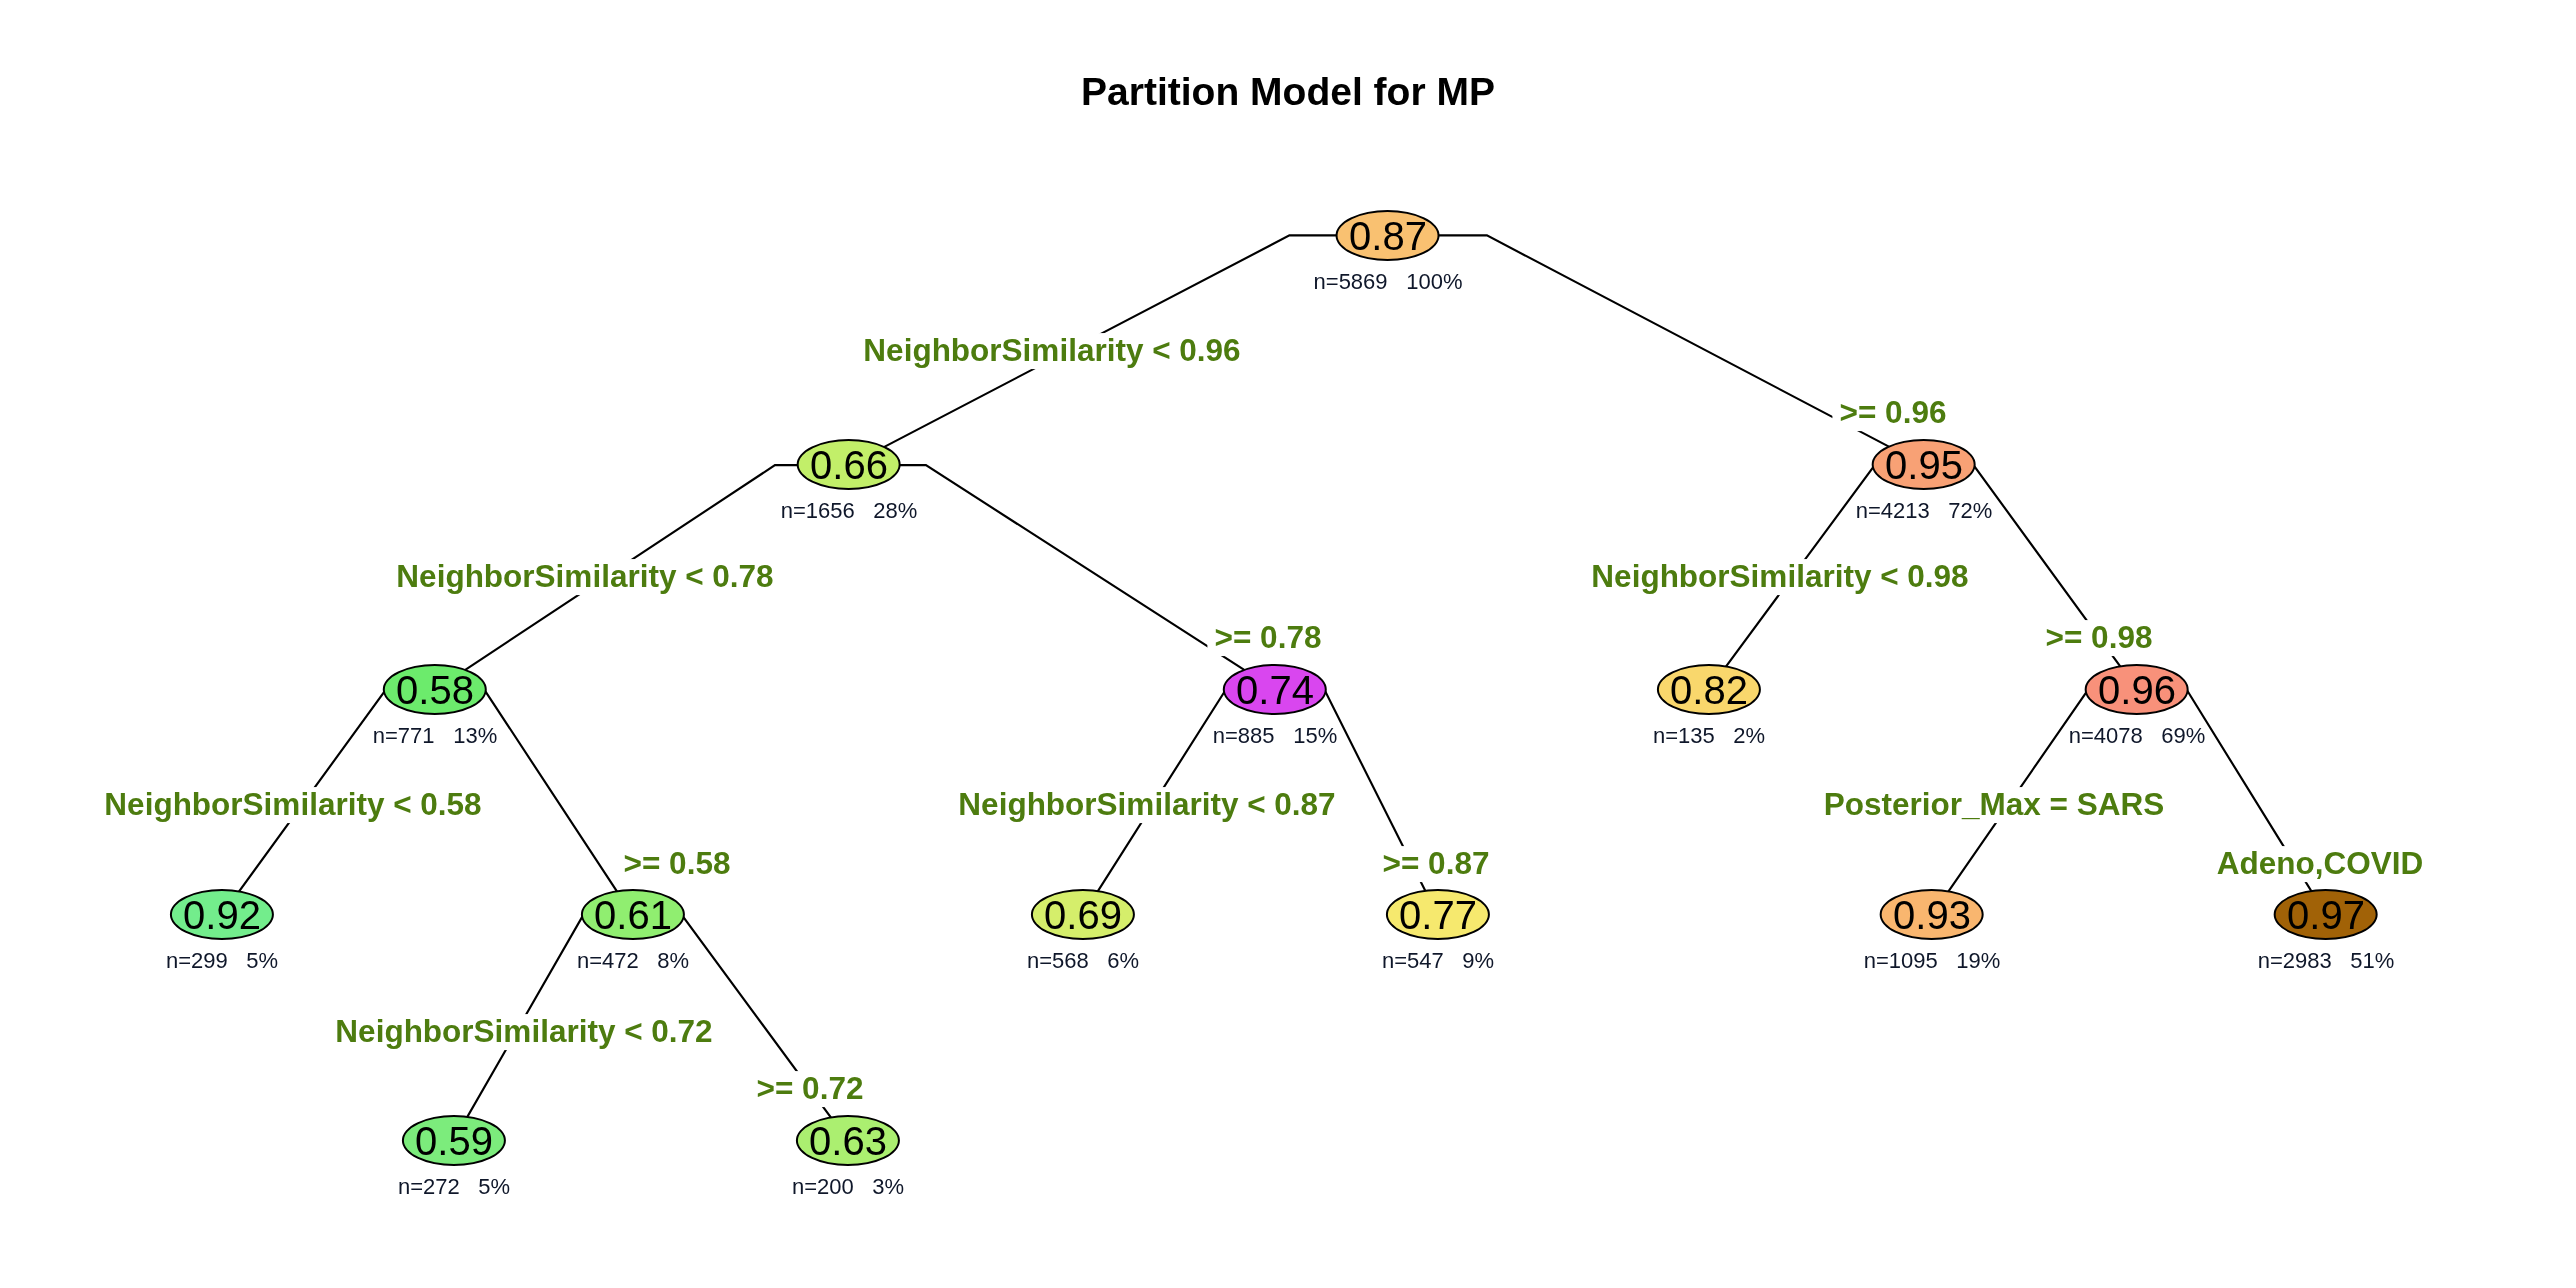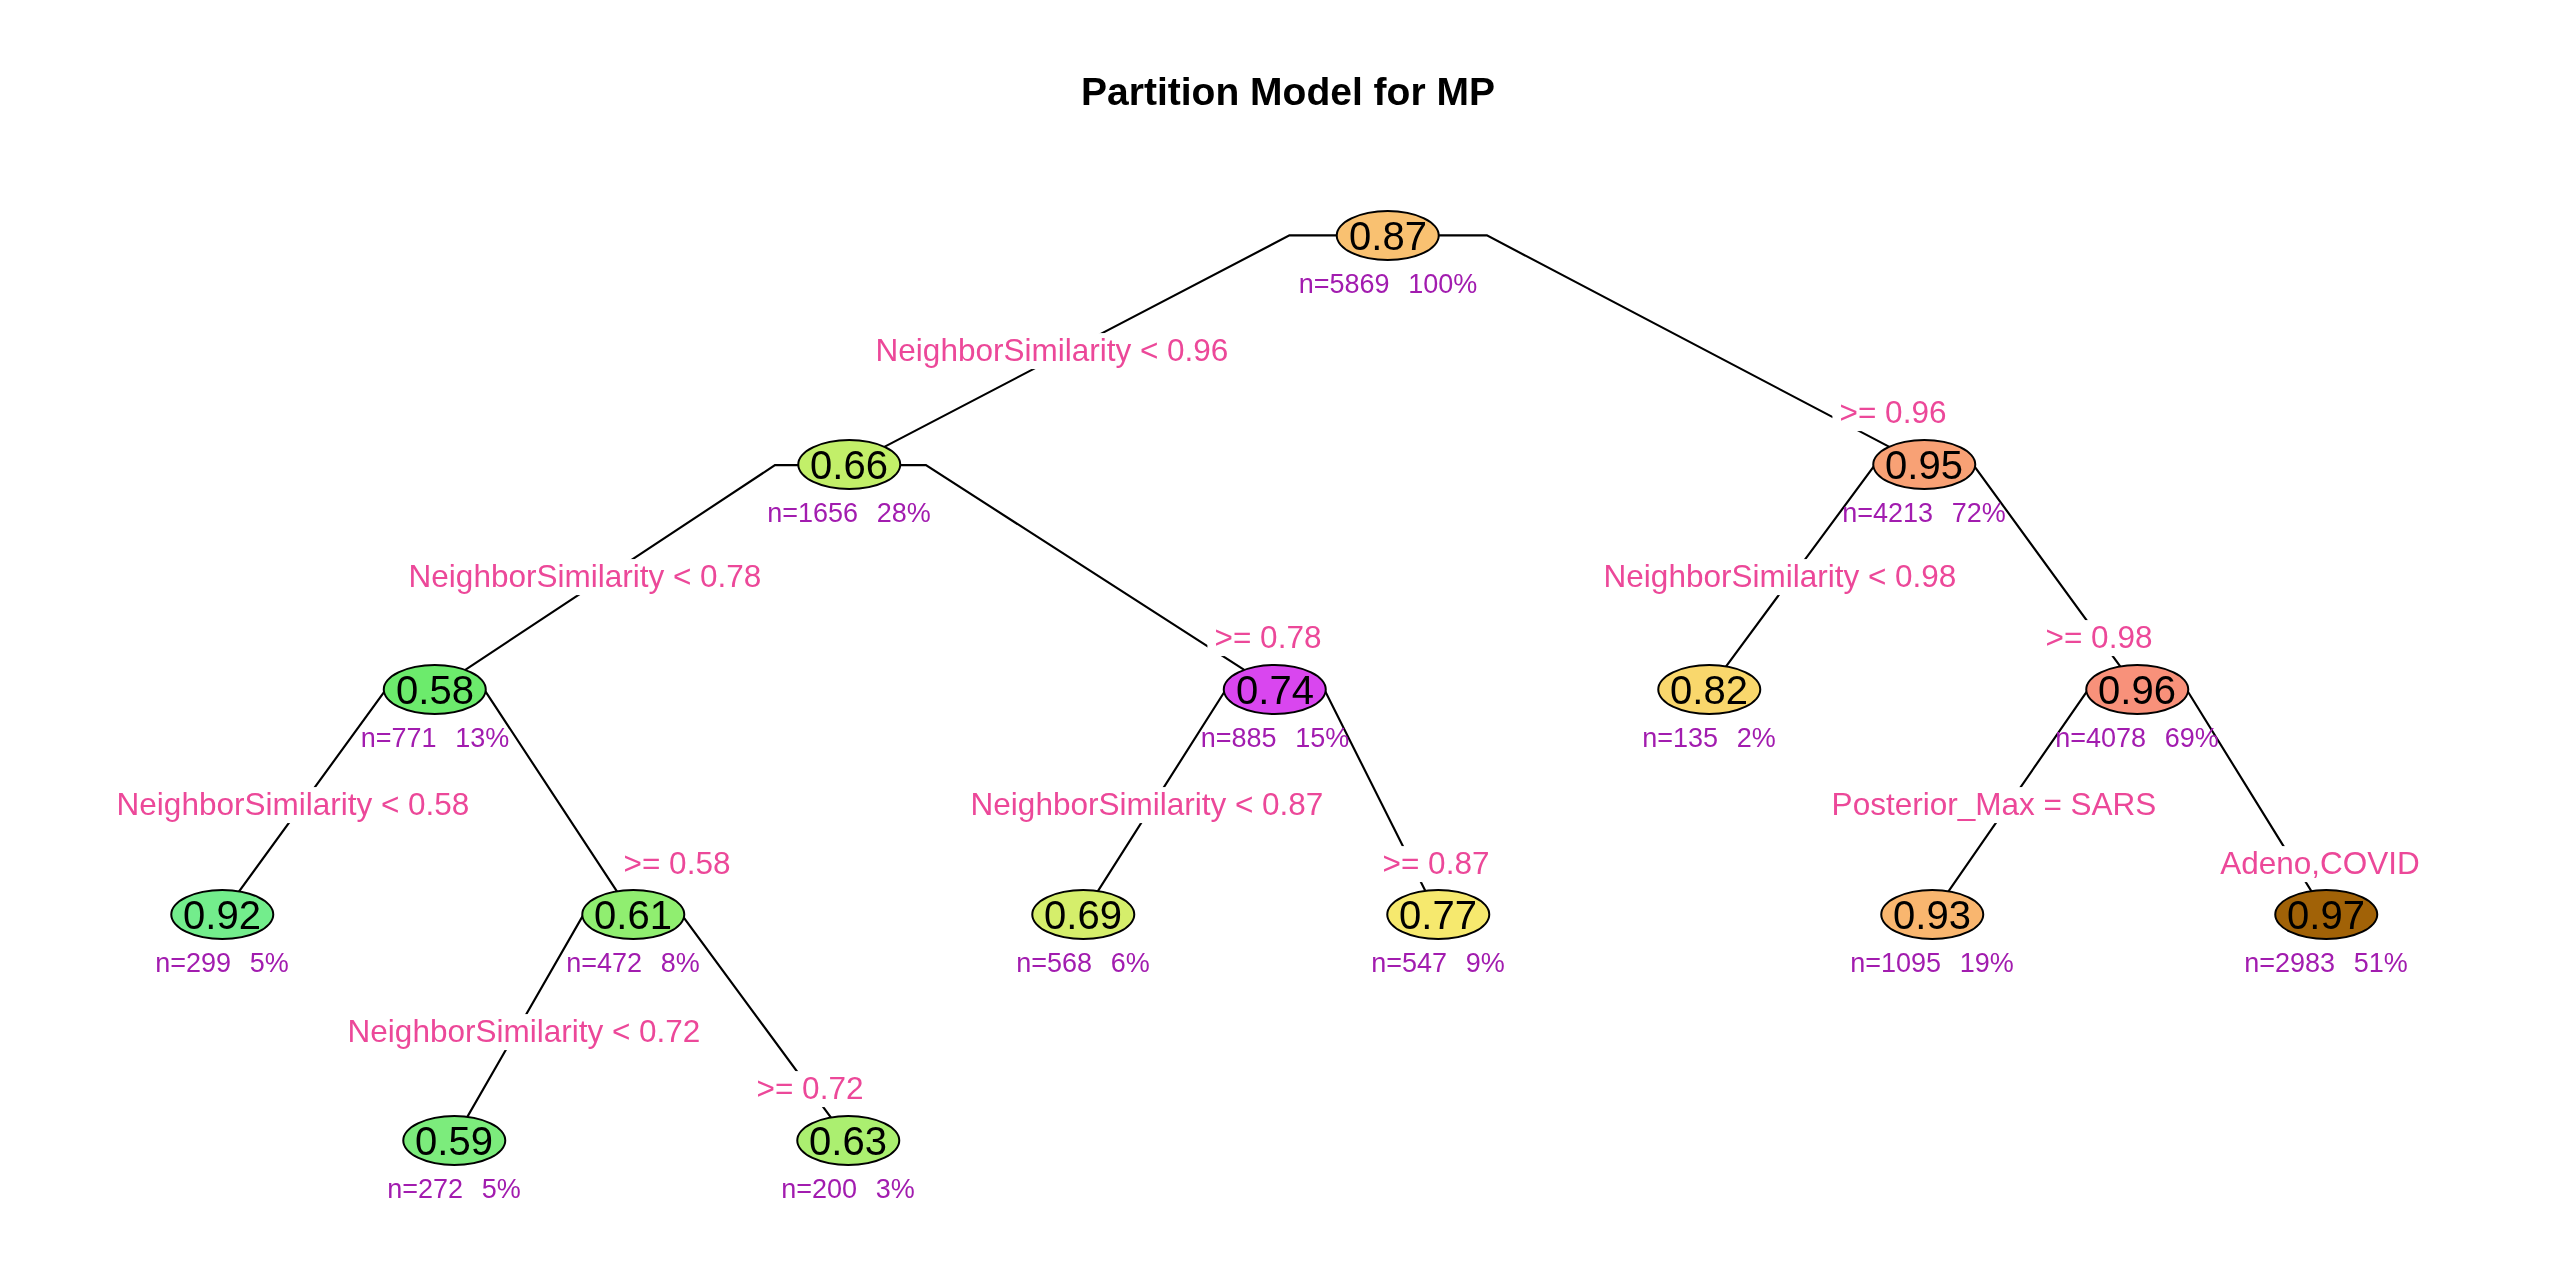--- a/index.html
+++ b/index.html
@@ -31,22 +31,22 @@
   }
   svg.edges path {
     fill: none;
     stroke: #000000;
     stroke-width: 3px;
   }
   .split {
     position: absolute;
     transform: translate(-50%, -50%);
     font-size: 31.5px;
-    font-weight: normal;
-    color: #ec4899;
+    font-weight: bold;
+    color: #4d7c0f;
     background: #ffffff;
     padding: 1.4px 7.2px;
     white-space: nowrap;
     line-height: 1.05;
   }
   .node {
     position: absolute;
     transform: translateX(-50%);
     display: flex;
     flex-direction: column;
@@ -62,22 +62,22 @@
     justify-content: center;
     box-sizing: border-box;
   }
   .node-value {
     font-size: 40px;
     color: #000000;
     line-height: 1;
   }
   .nlabel {
     margin-top: 8.6px;
-    font-size: 27px;
-    color: #a21caf;
+    font-size: 22px;
+    color: #0f172a;
     white-space: nowrap;
     display: flex;
     line-height: 1.1;
   }
   .nlabel .pct { margin-left: 18.6px; }
 </style>
 </head>
 <body>
 
 <div id="canvas">

